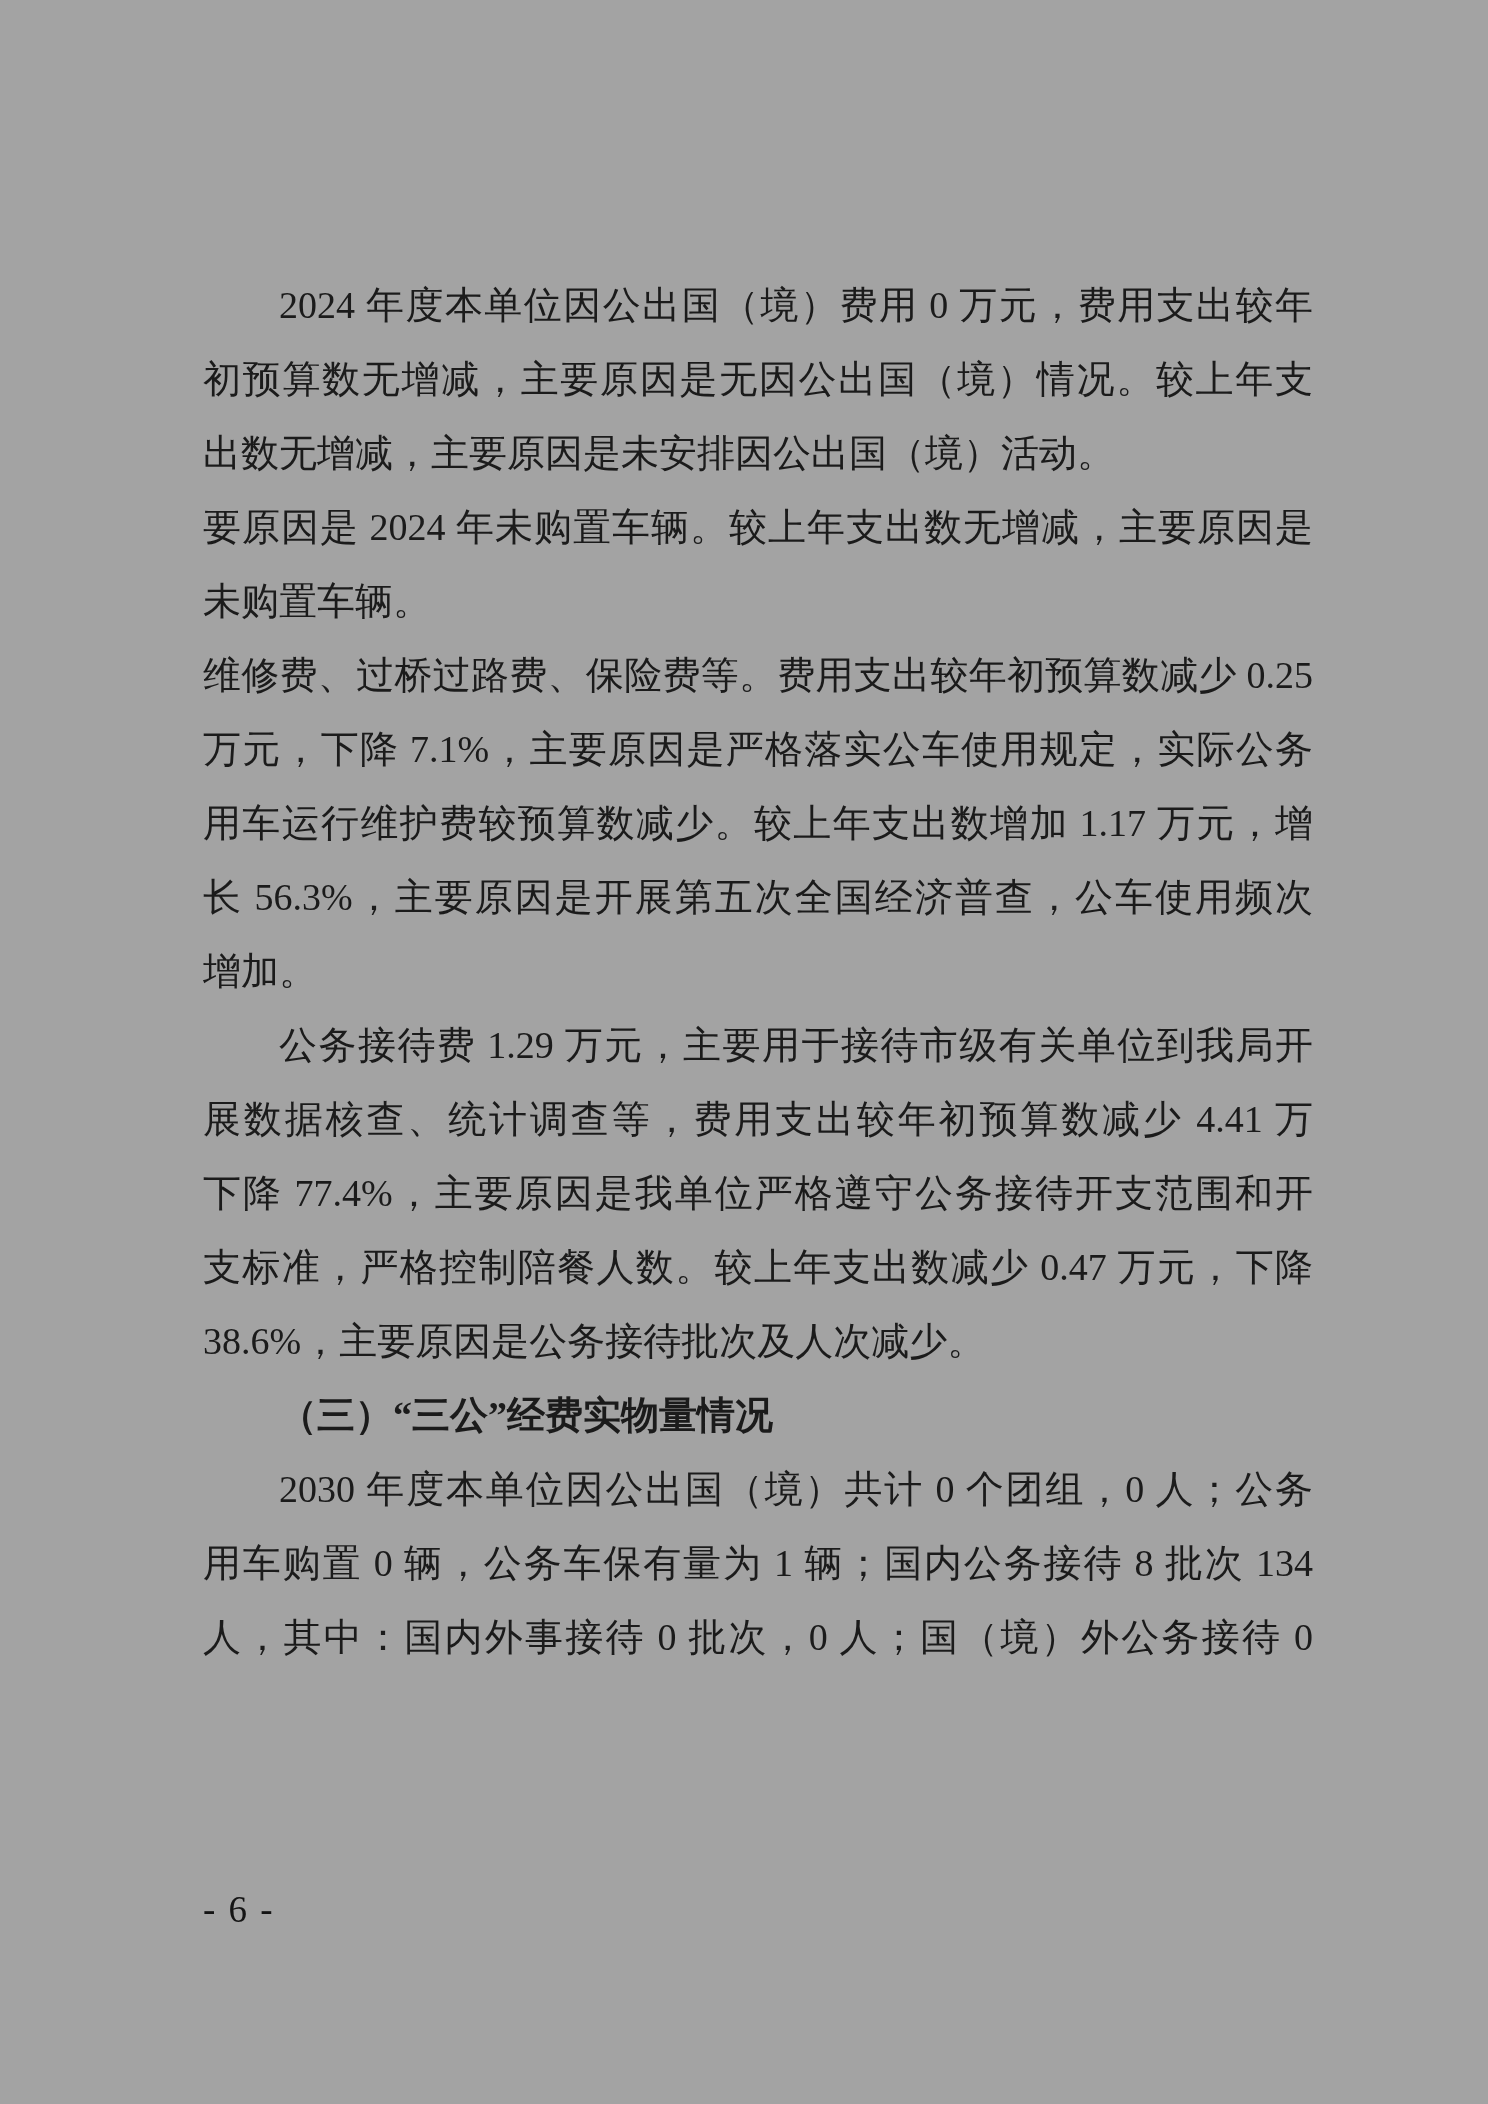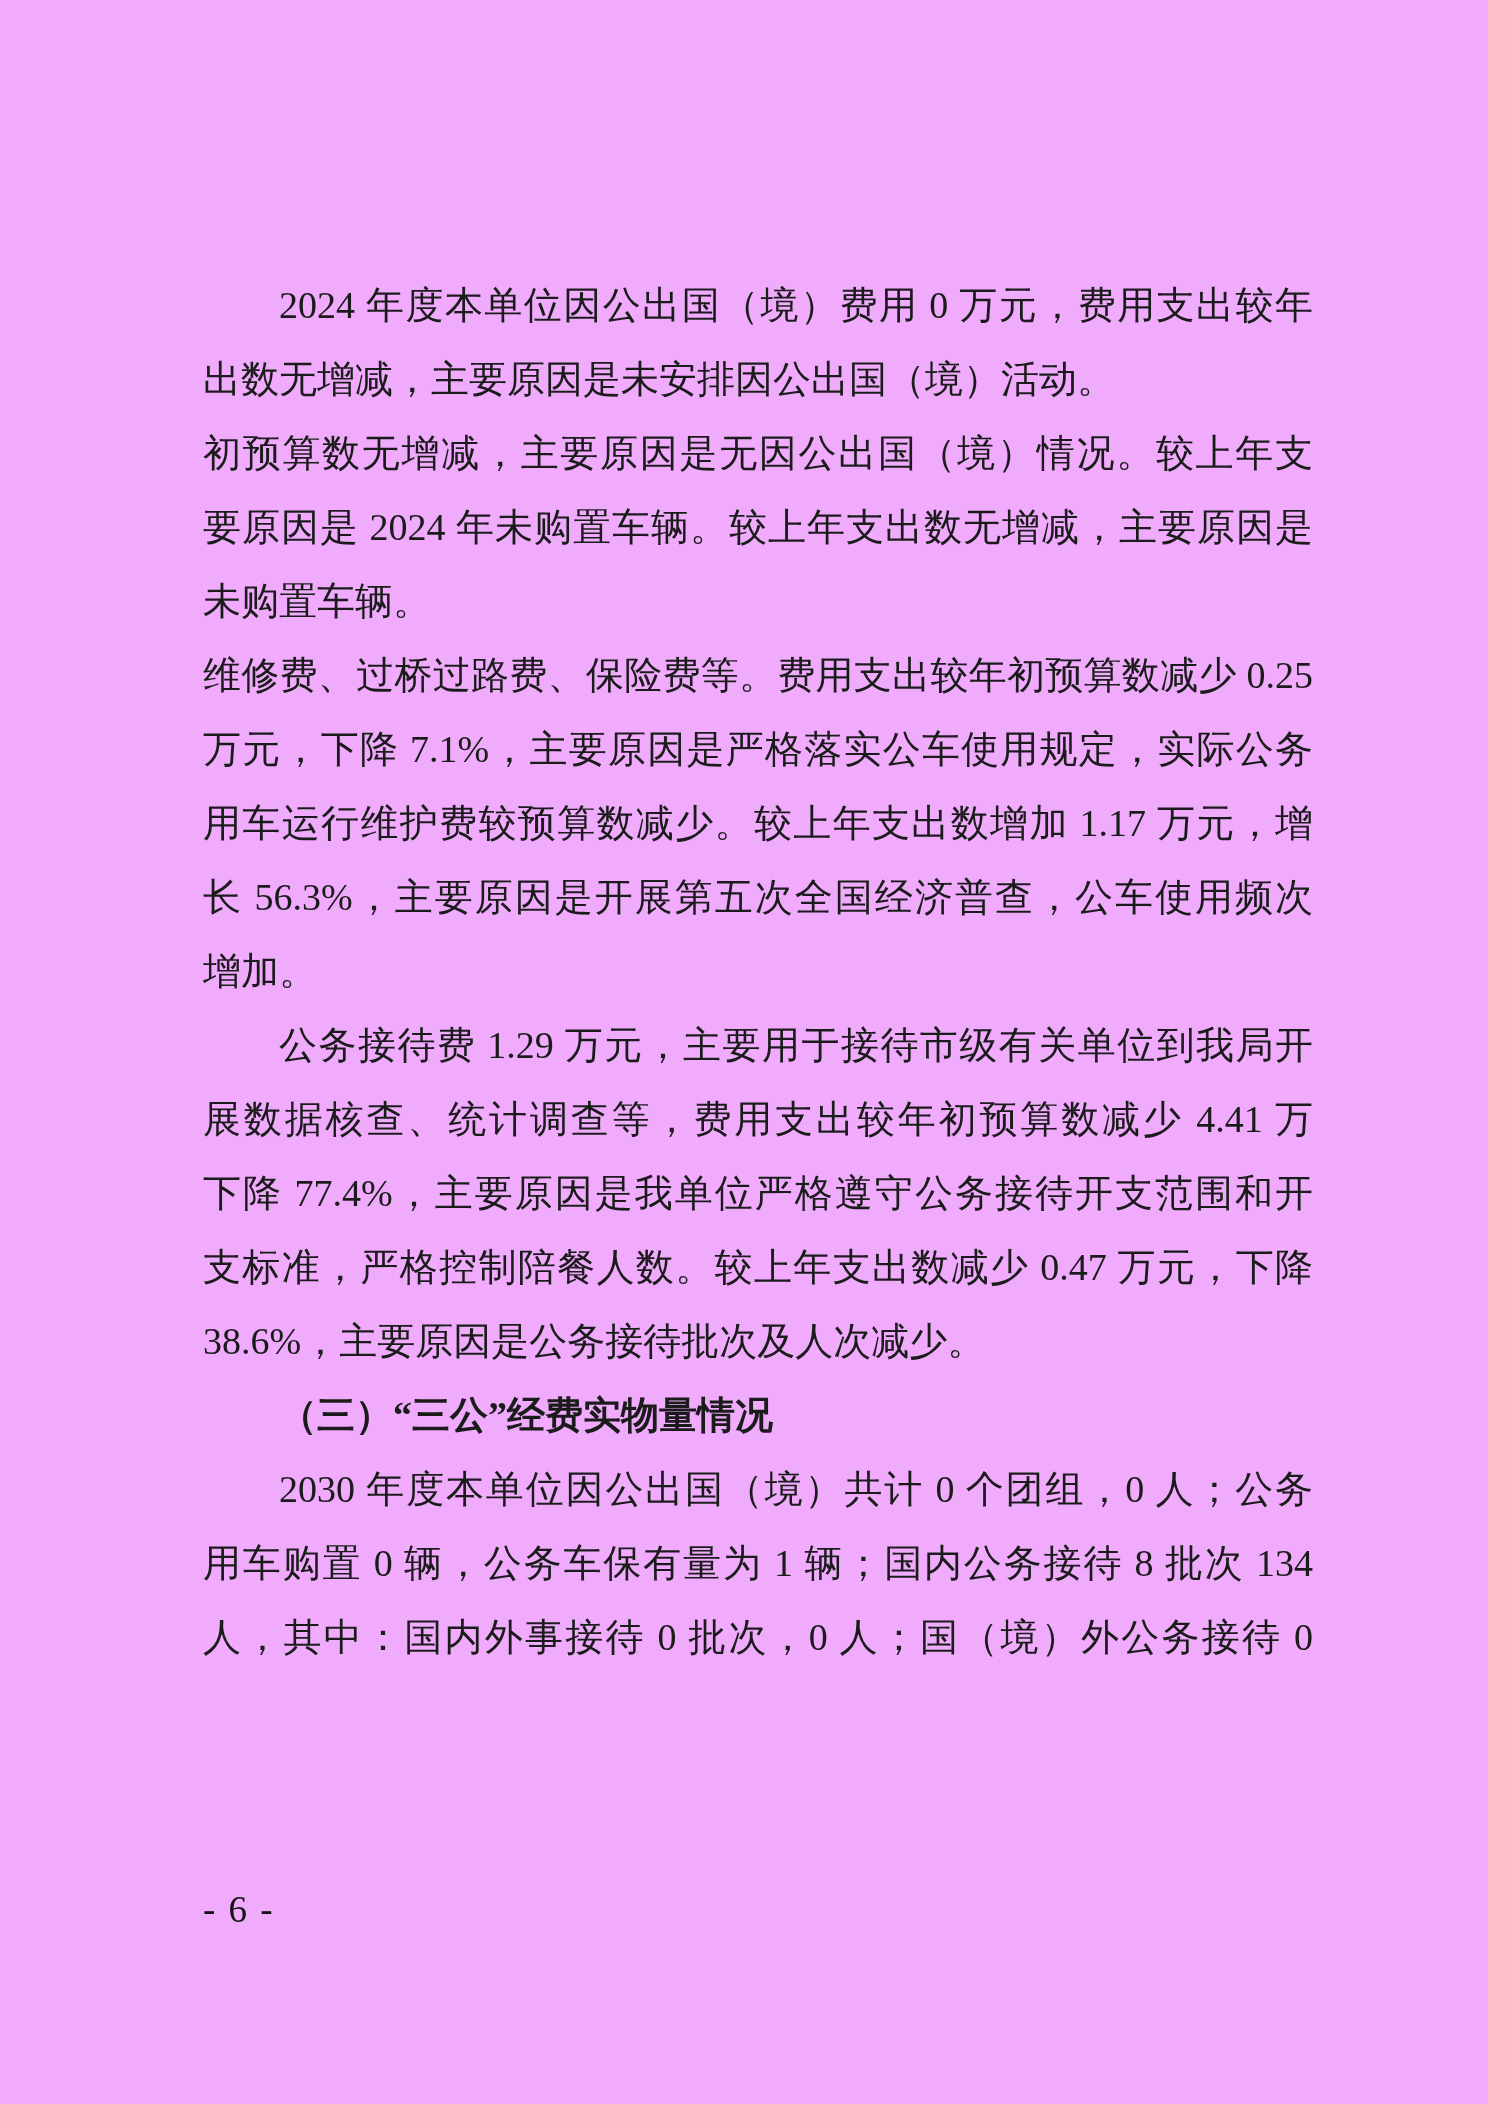--- a/index.html
+++ b/index.html
@@ -11,21 +11,21 @@
     height: 2104px;
     background: #ffffff;
     position: relative;
     overflow: hidden;
     font-family: "Liberation Serif", "DejaVu Serif", serif;
     color: #1b1b1b;
   }
   .scan-page {
     position: absolute;
     inset: 0;
-    background: #f0abfc;
+    background: #a3a3a3;
   }
   .text-block {
     position: absolute;
     left: 203px;
     top: 268px;
     width: 1110px;
   }
   .line {
     font-size: 38px;
     height: 74px;
@@ -58,22 +58,22 @@
   }
 </style>
 </head>
 <body>
 
 <div class="scan-page">
 
   <div class="text-block">
 
     <div class="line first">2024 年度本单位因公出国（境）费用 0 万元，费用支出较年</div>
+    <div class="line">初预算数无增减，主要原因是无因公出国（境）情况。较上年支</div>
     <div class="line end">出数无增减，主要原因是未安排因公出国（境）活动。</div>
-    <div class="line">初预算数无增减，主要原因是无因公出国（境）情况。较上年支</div>
 
     <div class="line">要原因是 2024 年未购置车辆。较上年支出数无增减，主要原因是</div>
     <div class="line end">未购置车辆。</div>
 
     <div class="line">维修费、过桥过路费、保险费等。费用支出较年初预算数减少 0.25</div>
     <div class="line">万元，下降 7.1%，主要原因是严格落实公车使用规定，实际公务</div>
     <div class="line">用车运行维护费较预算数减少。较上年支出数增加 1.17 万元，增</div>
     <div class="line">长 56.3%，主要原因是开展第五次全国经济普查，公车使用频次</div>
     <div class="line end">增加。</div>
 

